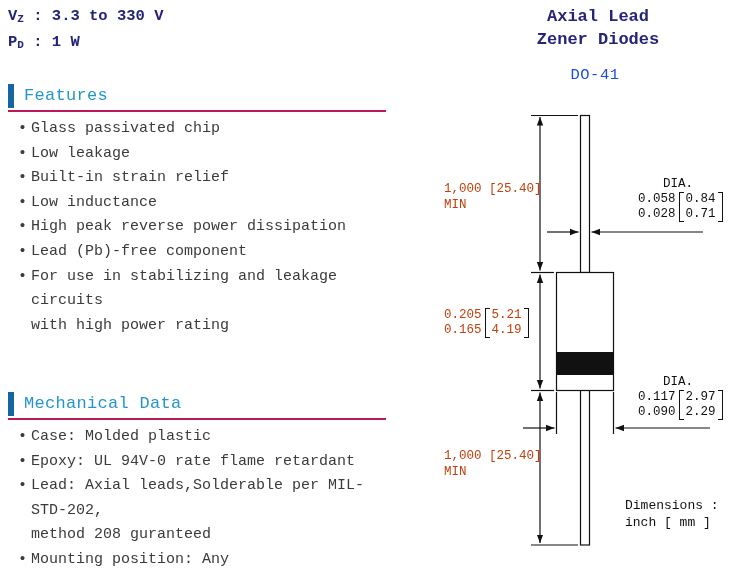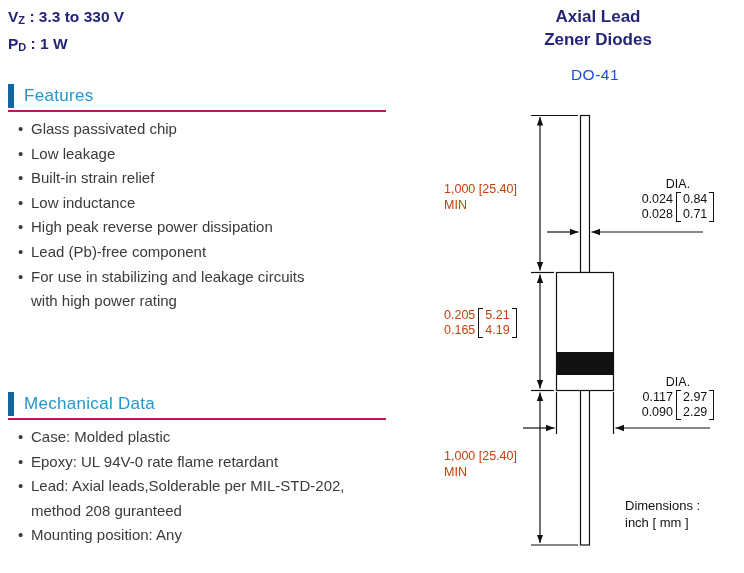--- a/index.html
+++ b/index.html
@@ -1,18 +1,18 @@
 <!DOCTYPE html>
 <html><head>
 <meta charset="utf-8">
 <style>
   html,body{margin:0;padding:0;background:#fff;}
   .page{
     position:relative;width:744px;height:573px;background:#ffffff;overflow:hidden;
-    font-family:Liberation Sans, sans-serif;
+    font-family:Liberation Mono, monospace;
   }
   
   .spec-header{position:absolute;left:8px;top:5px;color:#242578;font-weight:bold;font-size:15.5px;line-height:23px;}
   .spec-header .sub{font-size:11px;vertical-align:-2px;font-weight:bold;}
   
   .doc-title{position:absolute;left:452px;top:5px;width:292px;text-align:center;color:#242578;font-weight:bold;font-size:17px;line-height:23px;}
   
   .section{position:absolute;left:8px;width:378px;}
   .features-section{top:84px;}
   .mech-section{top:392px;}
@@ -126,21 +126,21 @@
 
     <div class="dim-label dim-top">
       <div>1,000 [25.40]</div>
       <div>MIN</div>
     </div>
 
     <div class="dia-block dia-lead">
       <div class="dia-word">DIA.</div>
       <span class="dimgroup">
         <span class="col col-inch">
-          <span>0.024</span>
+          <span>0.058</span>
           <span>0.028</span>
         </span>
         <span class="bk bk-open"></span>
         <span class="col col-mm">
           <span>0.84</span>
           <span>0.71</span>
         </span>
         <span class="bk bk-close"></span>
       </span>
     </div>

